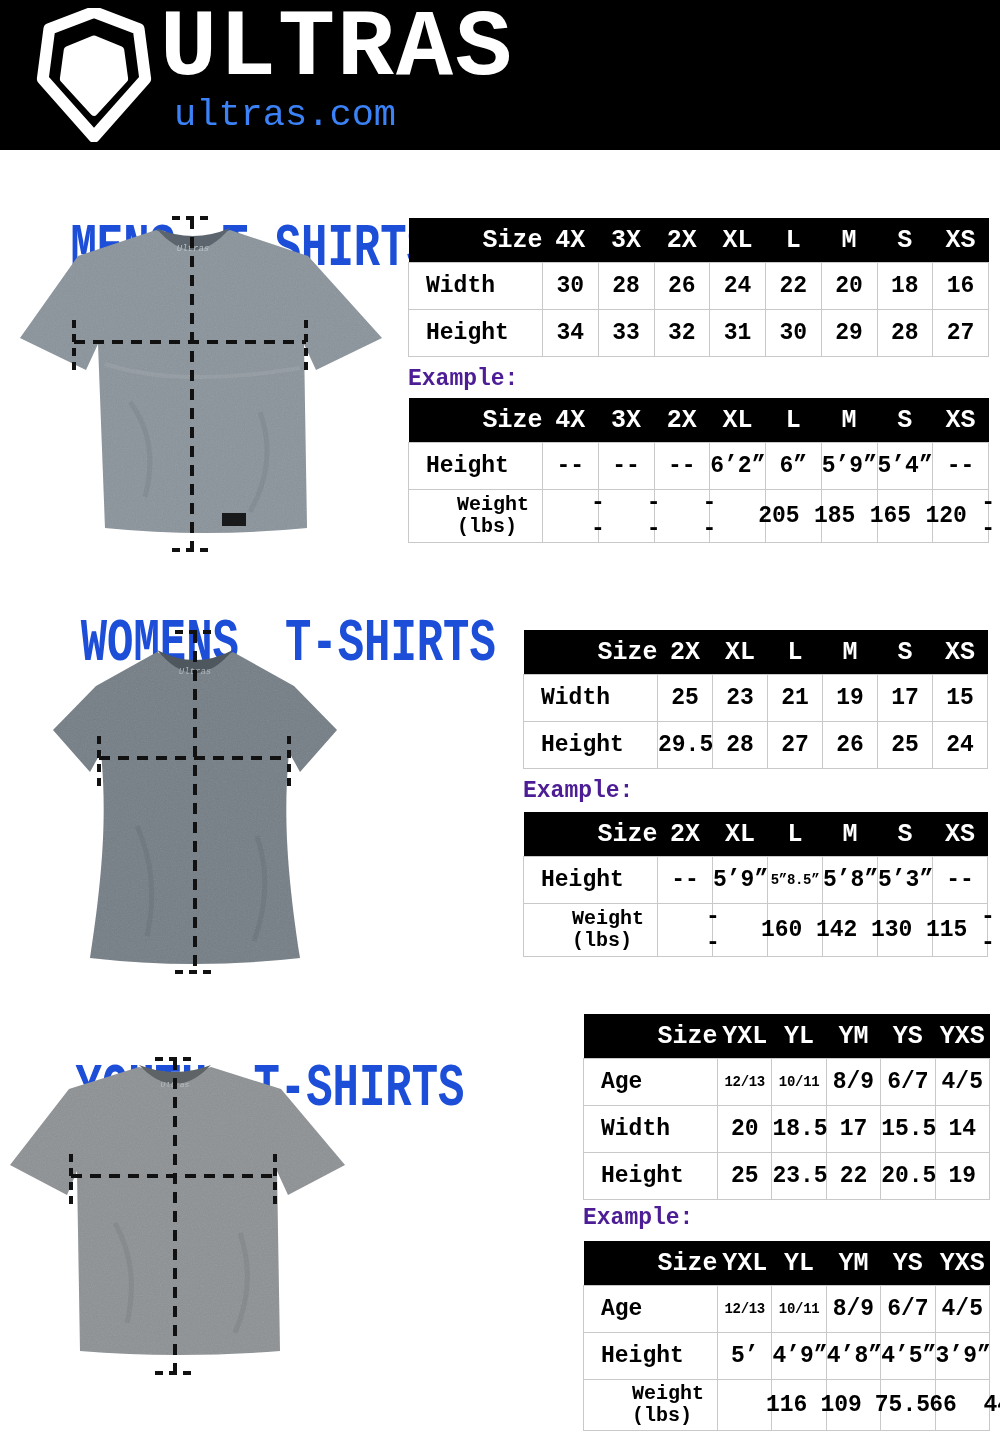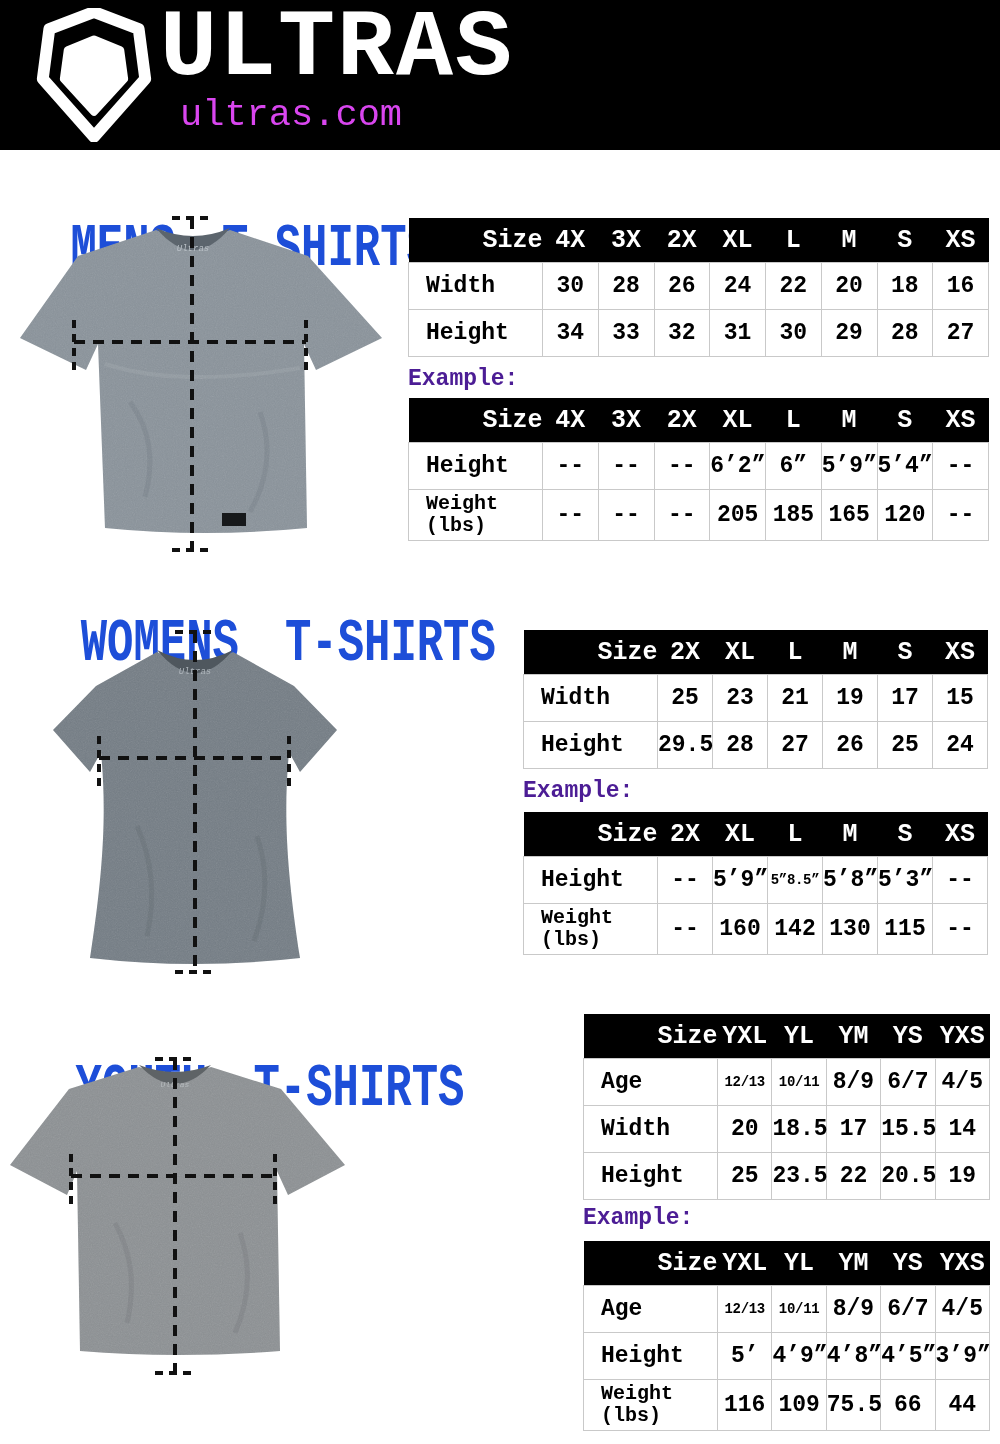--- a/index.html
+++ b/index.html
@@ -4,21 +4,21 @@
 <style>
   html,body{margin:0;padding:0;background:#fff;}
   .page{position:relative;width:1000px;height:1444px;background:#ffffff;overflow:hidden;
         font-family:Liberation Mono, monospace;color:#000;}
 
   
   .topbar{position:absolute;left:0;top:0;width:1000px;height:150px;background:#000;}
   .logo{position:absolute;left:28px;top:8px;width:132px;height:134px;}
   .brand{position:absolute;left:160px;top:0px;color:#fff;font-size:95px;font-weight:bold;
          letter-spacing:2px;line-height:1.05;white-space:nowrap;}
-  .site{position:absolute;left:180px;top:97px;color:#d946ef;font-size:37px;line-height:1;white-space:nowrap;}
+  .site{position:absolute;left:174px;top:97px;color:#3b82f6;font-size:37px;line-height:1;white-space:nowrap;}
 
   
   .sec-title{position:absolute;left:0;width:385px;text-align:center;font-weight:bold;
              font-size:61px;line-height:1;color:#1d4ed8;white-space:nowrap;}
   .sec-title .tx{display:inline-block;transform:scaleX(0.72);transform-origin:center top;
                  word-spacing:0.45em;}
   #mens-title{top:167px;}
   #womens-title{top:584px;margin-top:29px;}
   #youth-title{top:1007px;}
 
@@ -40,21 +40,21 @@
   .tbl table{border-collapse:collapse;table-layout:fixed;width:100%;}
   .tbl th{background:#000;color:#fff;font-size:25px;font-weight:bold;height:44px;
           text-align:center;padding:0;border:none;}
   .tbl th.first{text-align:right;padding-left:17px;width:117px;}
   .tbl td{border:1px solid #c9c9c9;background:#fff;color:#000;text-align:center;
           font-weight:bold;font-size:23px;height:46px;padding:0;}
   .tbl td.rowlabel{text-align:left;padding-left:17px;}
   .tbl td.hassub{font-size:20px;line-height:1.08;}
   .tbl .sub{display:block;font-size:20px;}
   .tbl td.long{font-size:14px;letter-spacing:-0.3px;}
-  .tbl tr.tall td{height:50px;}
+  .tbl tr.tall td{height:50px;padding-left:48px;}
 
   .example{position:absolute;font-weight:bold;font-size:23px;color:#4c1d95;line-height:1;}
   #mens-ex{left:408px;top:368px;}
   #womens-ex{left:523px;top:780px;}
   #youth-ex{left:583px;top:1207px;}
 </style>
 </head>
 <body>
 
 <div class="page">

